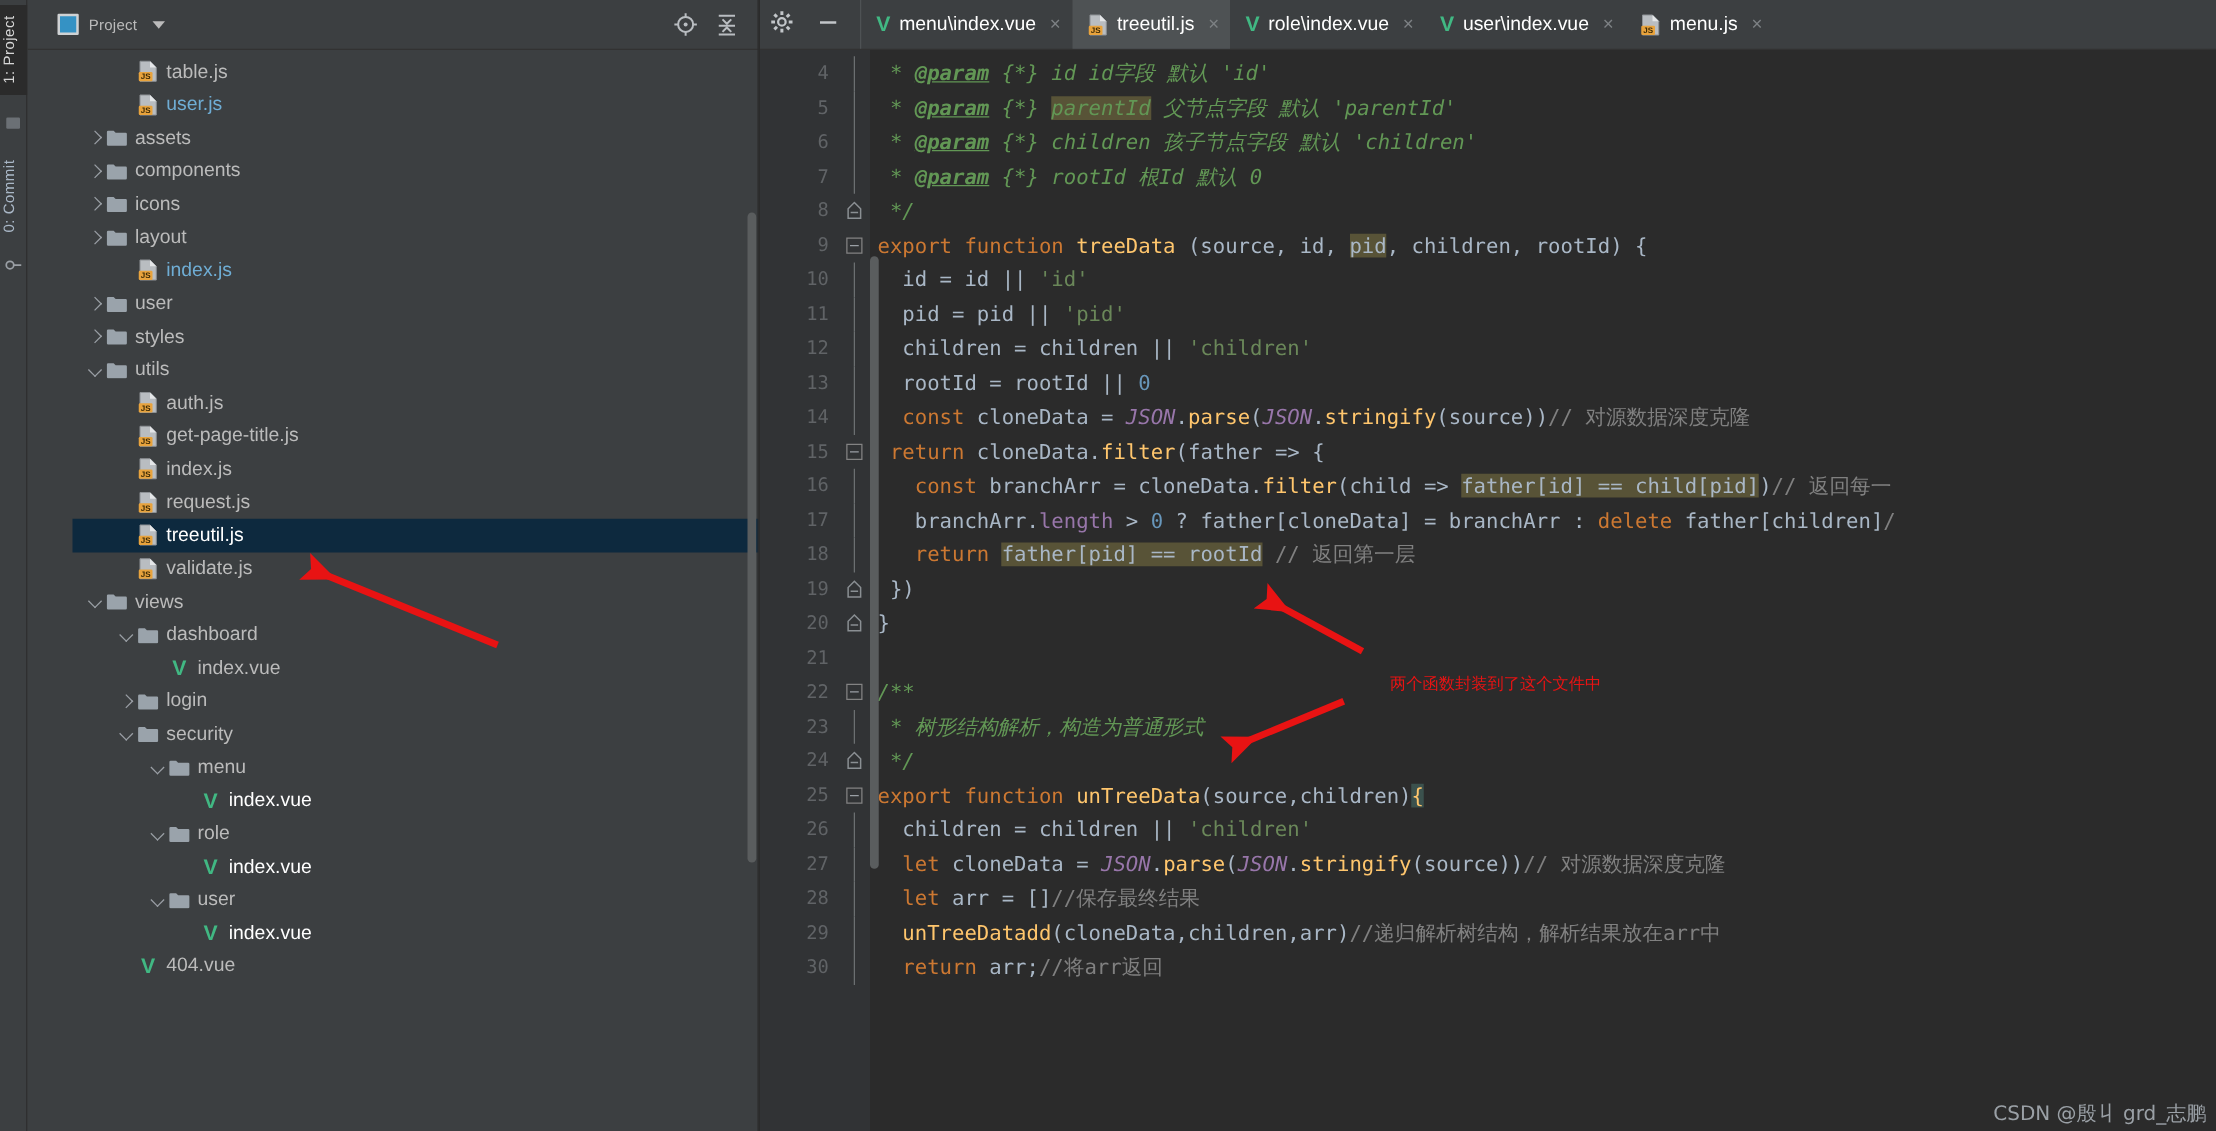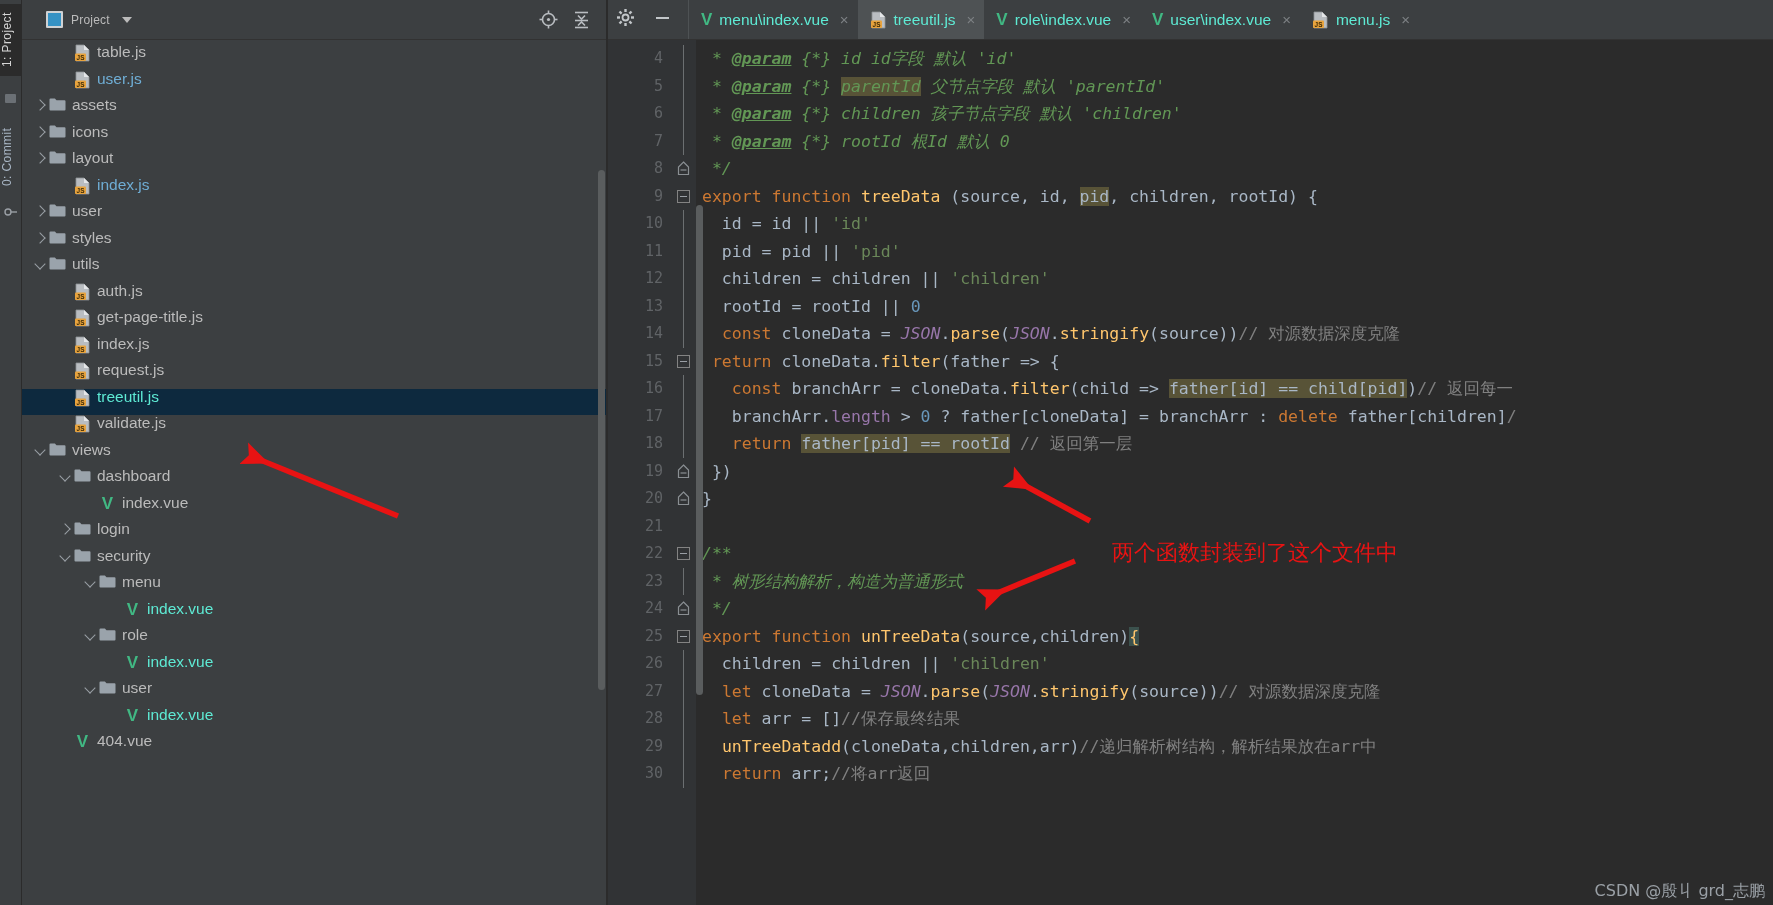--- a/index.html
+++ b/index.html
@@ -60,23 +60,23 @@
     margin-left: 4px;
   }
   .pp-actions { margin-left: auto; display: flex; align-items: center; gap: 14px; padding-right: 10px; }
   .pp-actions svg { display: block; }
 
   .tree {
     flex: 1; overflow: hidden; position: relative;
     padding-top: 4px;
   }
   .trow {
-    height: 26.5px; display: flex; 
+    height: 26.5px; display: flex; align-items: center;
     font-size: 15.5px; color: #bbbbbb; white-space: nowrap;
-    position: relative; padding-right: 6px;
+    position: relative; padding-right: 6px; margin-left: 36px;
   }
   .trow.selected { background: #0d293e; }
   .twist {
     width: 16px; height: 16px; flex: 0 0 16px; position: relative;
     margin-right: 1px;
   }
   .twist.right::before, .twist.down::before {
     content: ""; position: absolute; left: 4px; top: 4px;
     width: 7px; height: 7px;
     border-right: 1.6px solid #9a9fa5; border-bottom: 1.6px solid #9a9fa5;
@@ -86,21 +86,21 @@
   .ficon { width: 17px; height: 14px; flex: 0 0 17px; margin-right: 6px; }
   .jsicon { width: 17px; height: 18px; flex: 0 0 17px; margin-right: 6px; position: relative; }
   .vueicon {
     width: 17px; flex: 0 0 17px; margin-right: 6px;
     color: #41b883; font-size: 17px; font-weight: bold;
     line-height: 1; text-align: center;
     font-family: "Liberation Sans", sans-serif;
   }
   .tlabel { line-height: 1; }
   .c-blue  { color: #6fadd4; }
-  .c-red   { color: #5eead4; }
+  .c-red   { color: #ffffff; }
   .c-gray  { color: #bbbbbb; }
 
   .pp-scroll {
     position: absolute; right: 2px; top: 170px;
     width: 7px; height: 520px; background: #5a5d5e; border-radius: 4px;
   }
   .panel-divider {
     position: absolute; right: 0; top: 0; bottom: 0; width: 1px; background: #2b2b2b;
   }
 
@@ -187,21 +187,21 @@
     position: absolute; left: 0; top: 165px; width: 7px; height: 490px;
     background: #5a5d5e; border-radius: 4px; z-index: 5;
   }
 
   
   .annot-layer {
     position: absolute; left: 0; top: 0; width: 1773px; height: 905px;
     pointer-events: none; z-index: 40;
   }
   .annot-text {
-    position: absolute; color: #e81313; font-size: 22px;
+    position: absolute; color: #e81313; font-size: 13px;
     font-family: "DejaVu Sans", sans-serif; white-space: nowrap;
   }
   .watermark {
     position: absolute; right: 8px; bottom: 3px;
     color: #9aa0a6; font-size: 16px; white-space: nowrap;
     font-family: "DejaVu Sans", sans-serif; z-index: 50;
   }
 </style>
 </head>
 <body>
@@ -274,20 +274,28 @@
             </svg></span>
           <span class="tlabel c-blue">user.js</span>
         </div>
         <div class="trow">
           <span style="width: 10px; flex: 0 0 10px;"></span>
           <span class="twist right"></span>
           <span class="ficon"><svg width="17" height="14" viewBox="0 0 17 14">
               <path d="M0.5 2.5 a1 1 0 0 1 1-1 h4.4 l1.6 1.7 h8 a1 1 0 0 1 1 1 v8.3 a1 1 0 0 1 -1 1 h-14 a1 1 0 0 1 -1 -1 z" fill="#9aa3ab"></path>
             </svg></span>
           <span class="tlabel c-gray">assets</span>
+        </div>
+        <div class="trow">
+          <span style="width: 10px; flex: 0 0 10px;"></span>
+          <span class="twist right"></span>
+          <span class="ficon"><svg width="17" height="14" viewBox="0 0 17 14">
+              <path d="M0.5 2.5 a1 1 0 0 1 1-1 h4.4 l1.6 1.7 h8 a1 1 0 0 1 1 1 v8.3 a1 1 0 0 1 -1 1 h-14 a1 1 0 0 1 -1 -1 z" fill="#9aa3ab"></path>
+            </svg></span>
+          <span class="tlabel c-gray">components</span>
         </div>
         <div class="trow">
           <span style="width: 10px; flex: 0 0 10px;"></span>
           <span class="twist right"></span>
           <span class="ficon"><svg width="17" height="14" viewBox="0 0 17 14">
               <path d="M0.5 2.5 a1 1 0 0 1 1-1 h4.4 l1.6 1.7 h8 a1 1 0 0 1 1 1 v8.3 a1 1 0 0 1 -1 1 h-14 a1 1 0 0 1 -1 -1 z" fill="#9aa3ab"></path>
             </svg></span>
           <span class="tlabel c-gray">icons</span>
         </div>
         <div class="trow">

